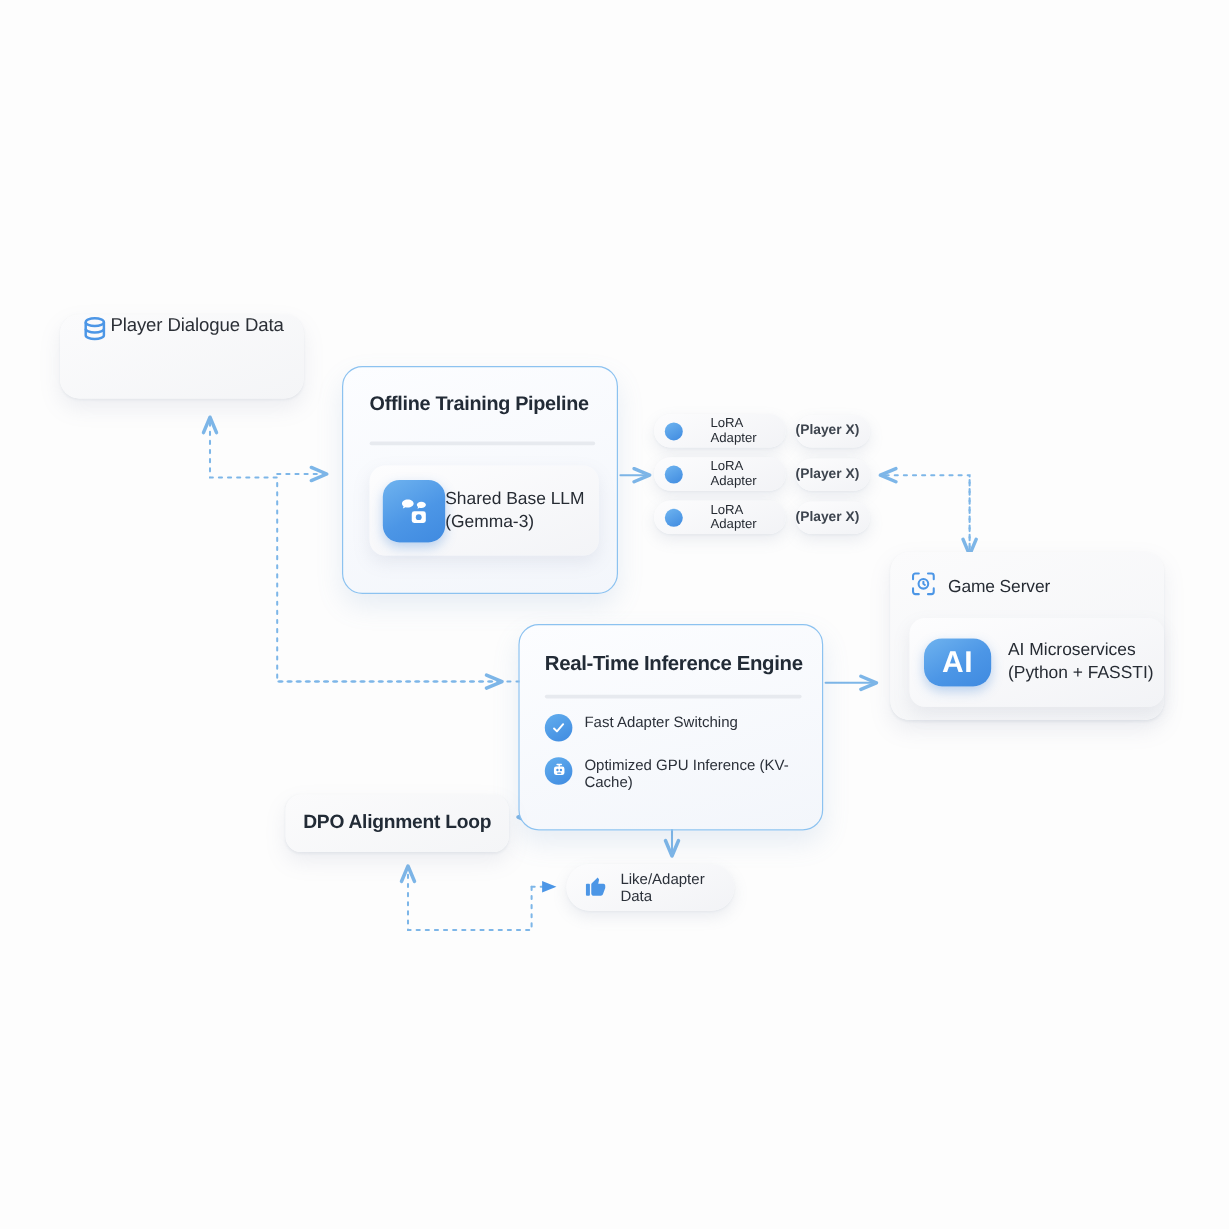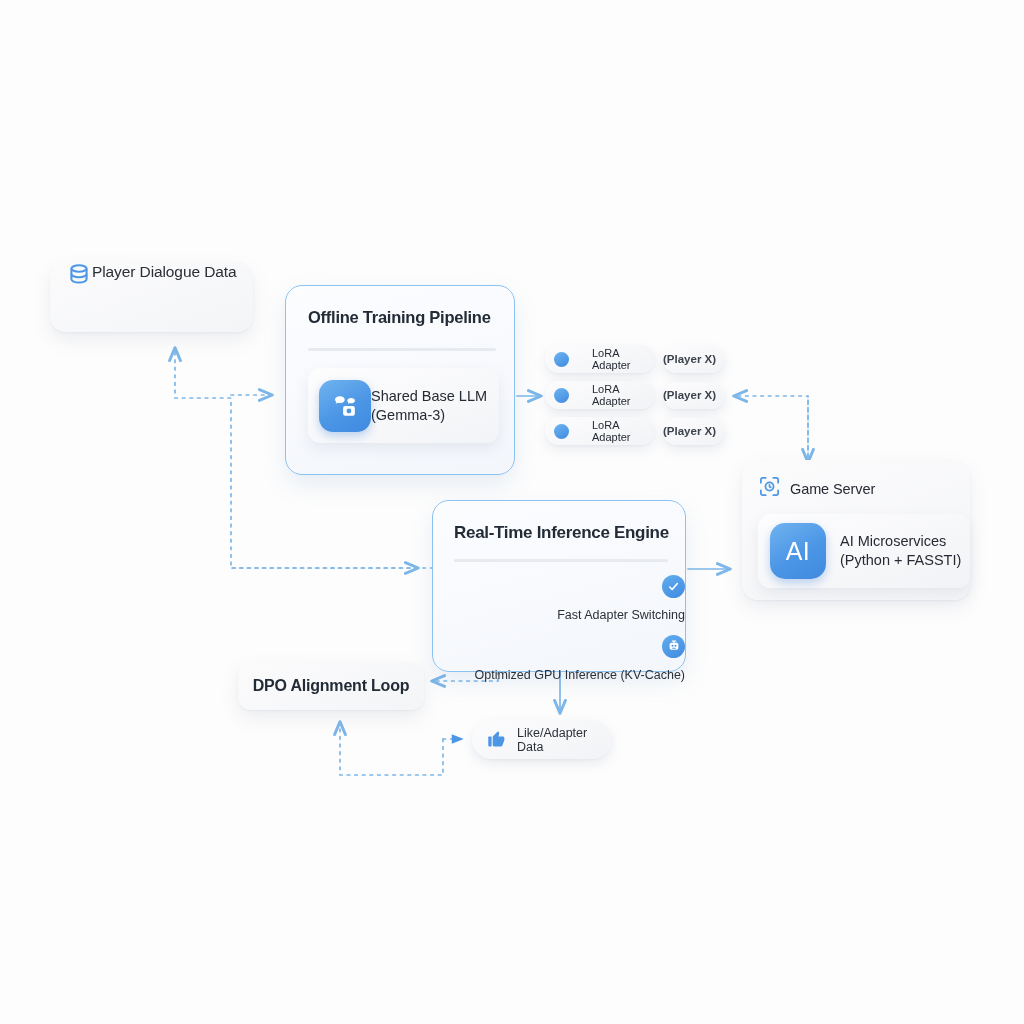--- a/index.html
+++ b/index.html
@@ -19,20 +19,21 @@
   .soft-card {
     background: linear-gradient(160deg,#fbfbfc 0%,#f4f5f7 100%);
     border-radius: 16px;
     box-shadow: 0 8px 18px rgba(120,135,160,.13), 0 1px 2px rgba(120,135,160,.10);
   }
   .blue-card {
     background: linear-gradient(165deg,#fcfdff 0%,#f3f6fb 100%);
     border: 1.6px solid #8cc2f0;
     border-radius: 17px;
     box-shadow: 0 10px 22px rgba(110,150,195,.15);
+    margin-top: 20px;
   }
   .pill {
     background: linear-gradient(160deg,#fcfcfd 0%,#f2f3f6 100%);
     border-radius: 999px;
     box-shadow: 0 5px 12px rgba(120,135,160,.14), 0 1px 2px rgba(120,135,160,.08);
     display: flex; align-items: center;
   }
 
   
   #player-data {
@@ -84,21 +85,21 @@
 
   
   #inference-engine {
     left: 432px; top: 500px; width: 254px; height: 172px;
     padding: 21px 0 0 21px;
   }
   #inference-engine .card-title {
     font-size: 17px; font-weight: bold; color: #222b36; line-height: 1.34; letter-spacing: -.3px;
   }
   #inference-engine .divider { margin-top: 14px; width: 214px; }
-  .feature { display: flex; align-items: flex-end; gap: 10px; margin-top: 13px; flex-direction: column; }
+  .feature { display: flex; align-items: flex-start; gap: 10px; margin-top: 13px; }
   .feature-ico {
     width: 23px; height: 23px; border-radius: 50%; flex: 0 0 auto;
     background: linear-gradient(150deg,#62aeee,#3f8ae0);
     display: flex; align-items: center; justify-content: center;
   }
   .feature-label { font-size: 12.5px; color: #2b3039; }
 
   
   #game-server {
     left: 742px; top: 460px; width: 228px; height: 140px;
@@ -107,25 +108,25 @@
   #game-server .hdr { display: flex; align-items: center; gap: 9px; }
   #game-server .hdr-label { font-size: 14.5px; color: #262b33; letter-spacing: -.1px; }
   #game-server .inner-row {
     margin-top: 12px; width: 212px; height: 74px;
     background: linear-gradient(160deg,#fdfdfe 0%,#f2f3f6 100%);
     border-radius: 13px;
     box-shadow: 0 6px 14px rgba(120,135,160,.12);
     display: flex; align-items: center; padding-left: 12px; gap: 14px;
   }
   .ai-tile {
-    width: 56px; height: 56px; border-radius: 15px; flex: 0 0 auto;
+    width: 56px; height: 40px; border-radius: 15px; flex: 0 0 auto;
     background: linear-gradient(150deg,#6fb3ef 0%,#4c96e6 55%,#3f8ae0 100%);
     box-shadow: 0 4px 10px rgba(70,135,215,.35);
     display: flex; align-items: center; justify-content: center;
-    color: #fff; font-size: 25px; font-weight: normal; letter-spacing: .5px;
+    color: #fff; font-size: 25px; font-weight: bold; letter-spacing: .5px;
   }
   #game-server .inner-label { font-size: 14.5px; color: #262b33; line-height: 1.3; }
 
   
   #dpo-loop {
     left: 238px; top: 662px; width: 186px; height: 48px;
     display: flex; align-items: center; justify-content: center;
     font-size: 16px; font-weight: bold; color: #222b36; letter-spacing: -.2px;
     border-radius: 13px;
     text-align: center;

